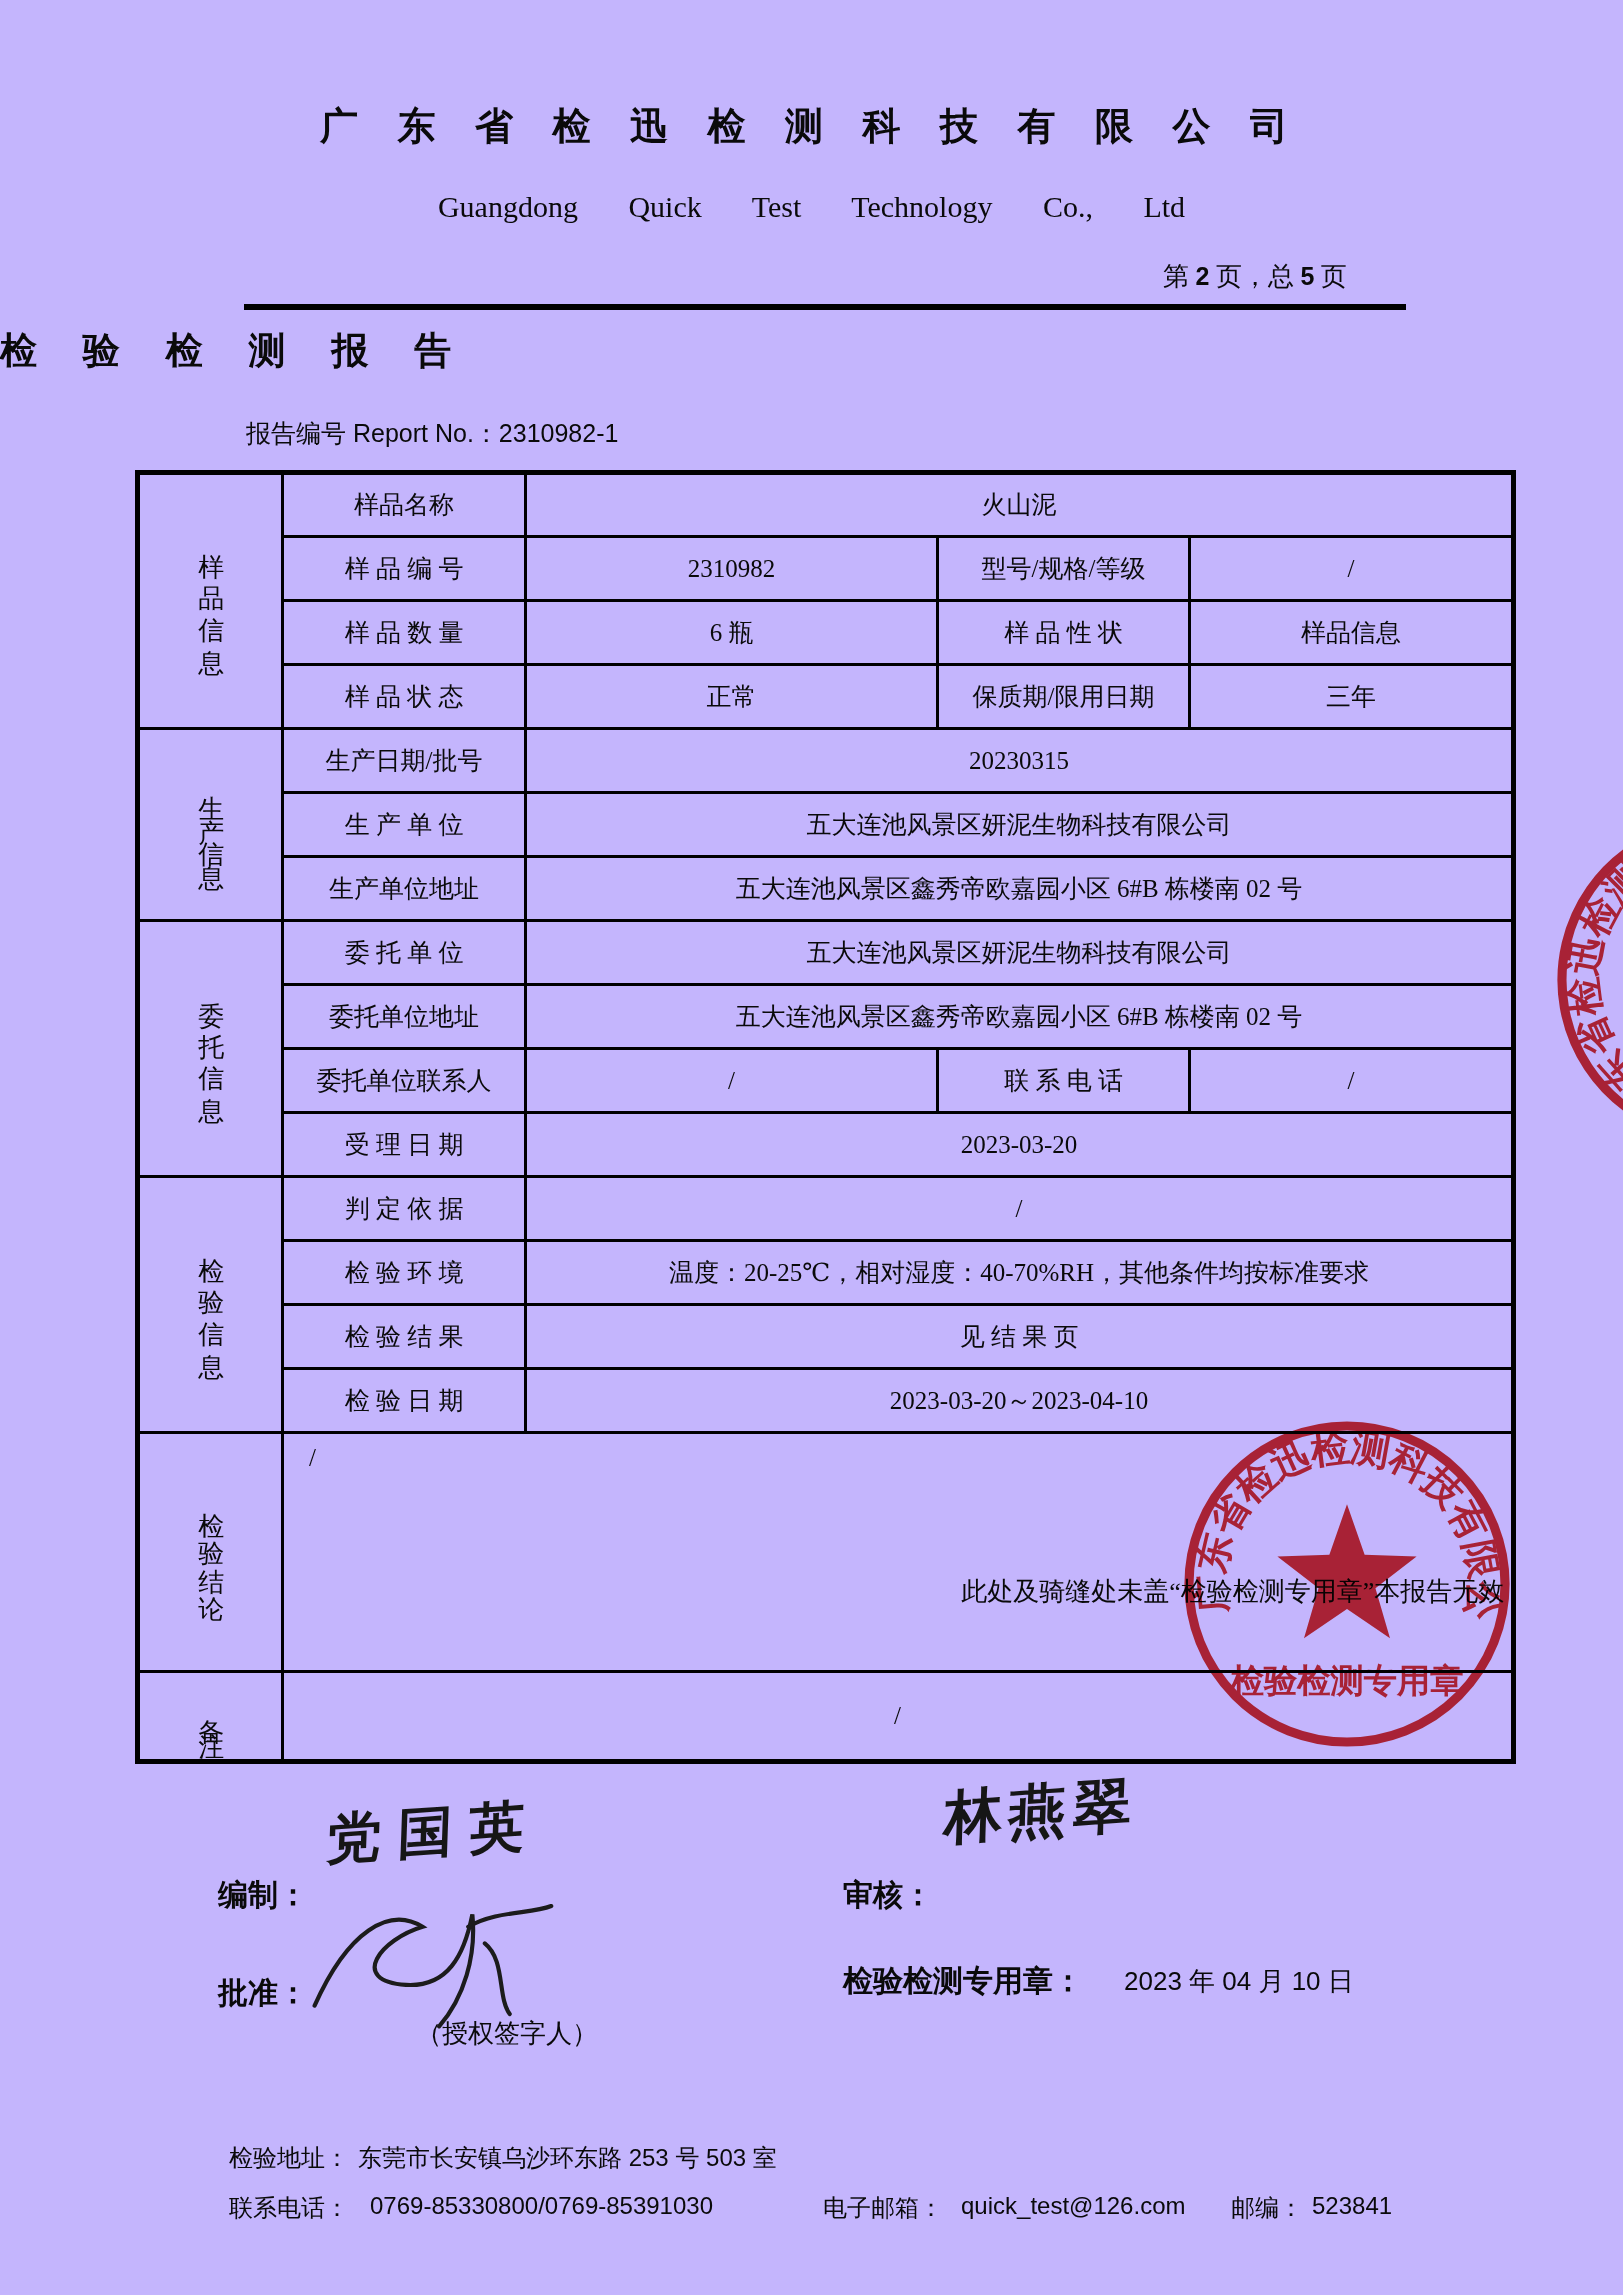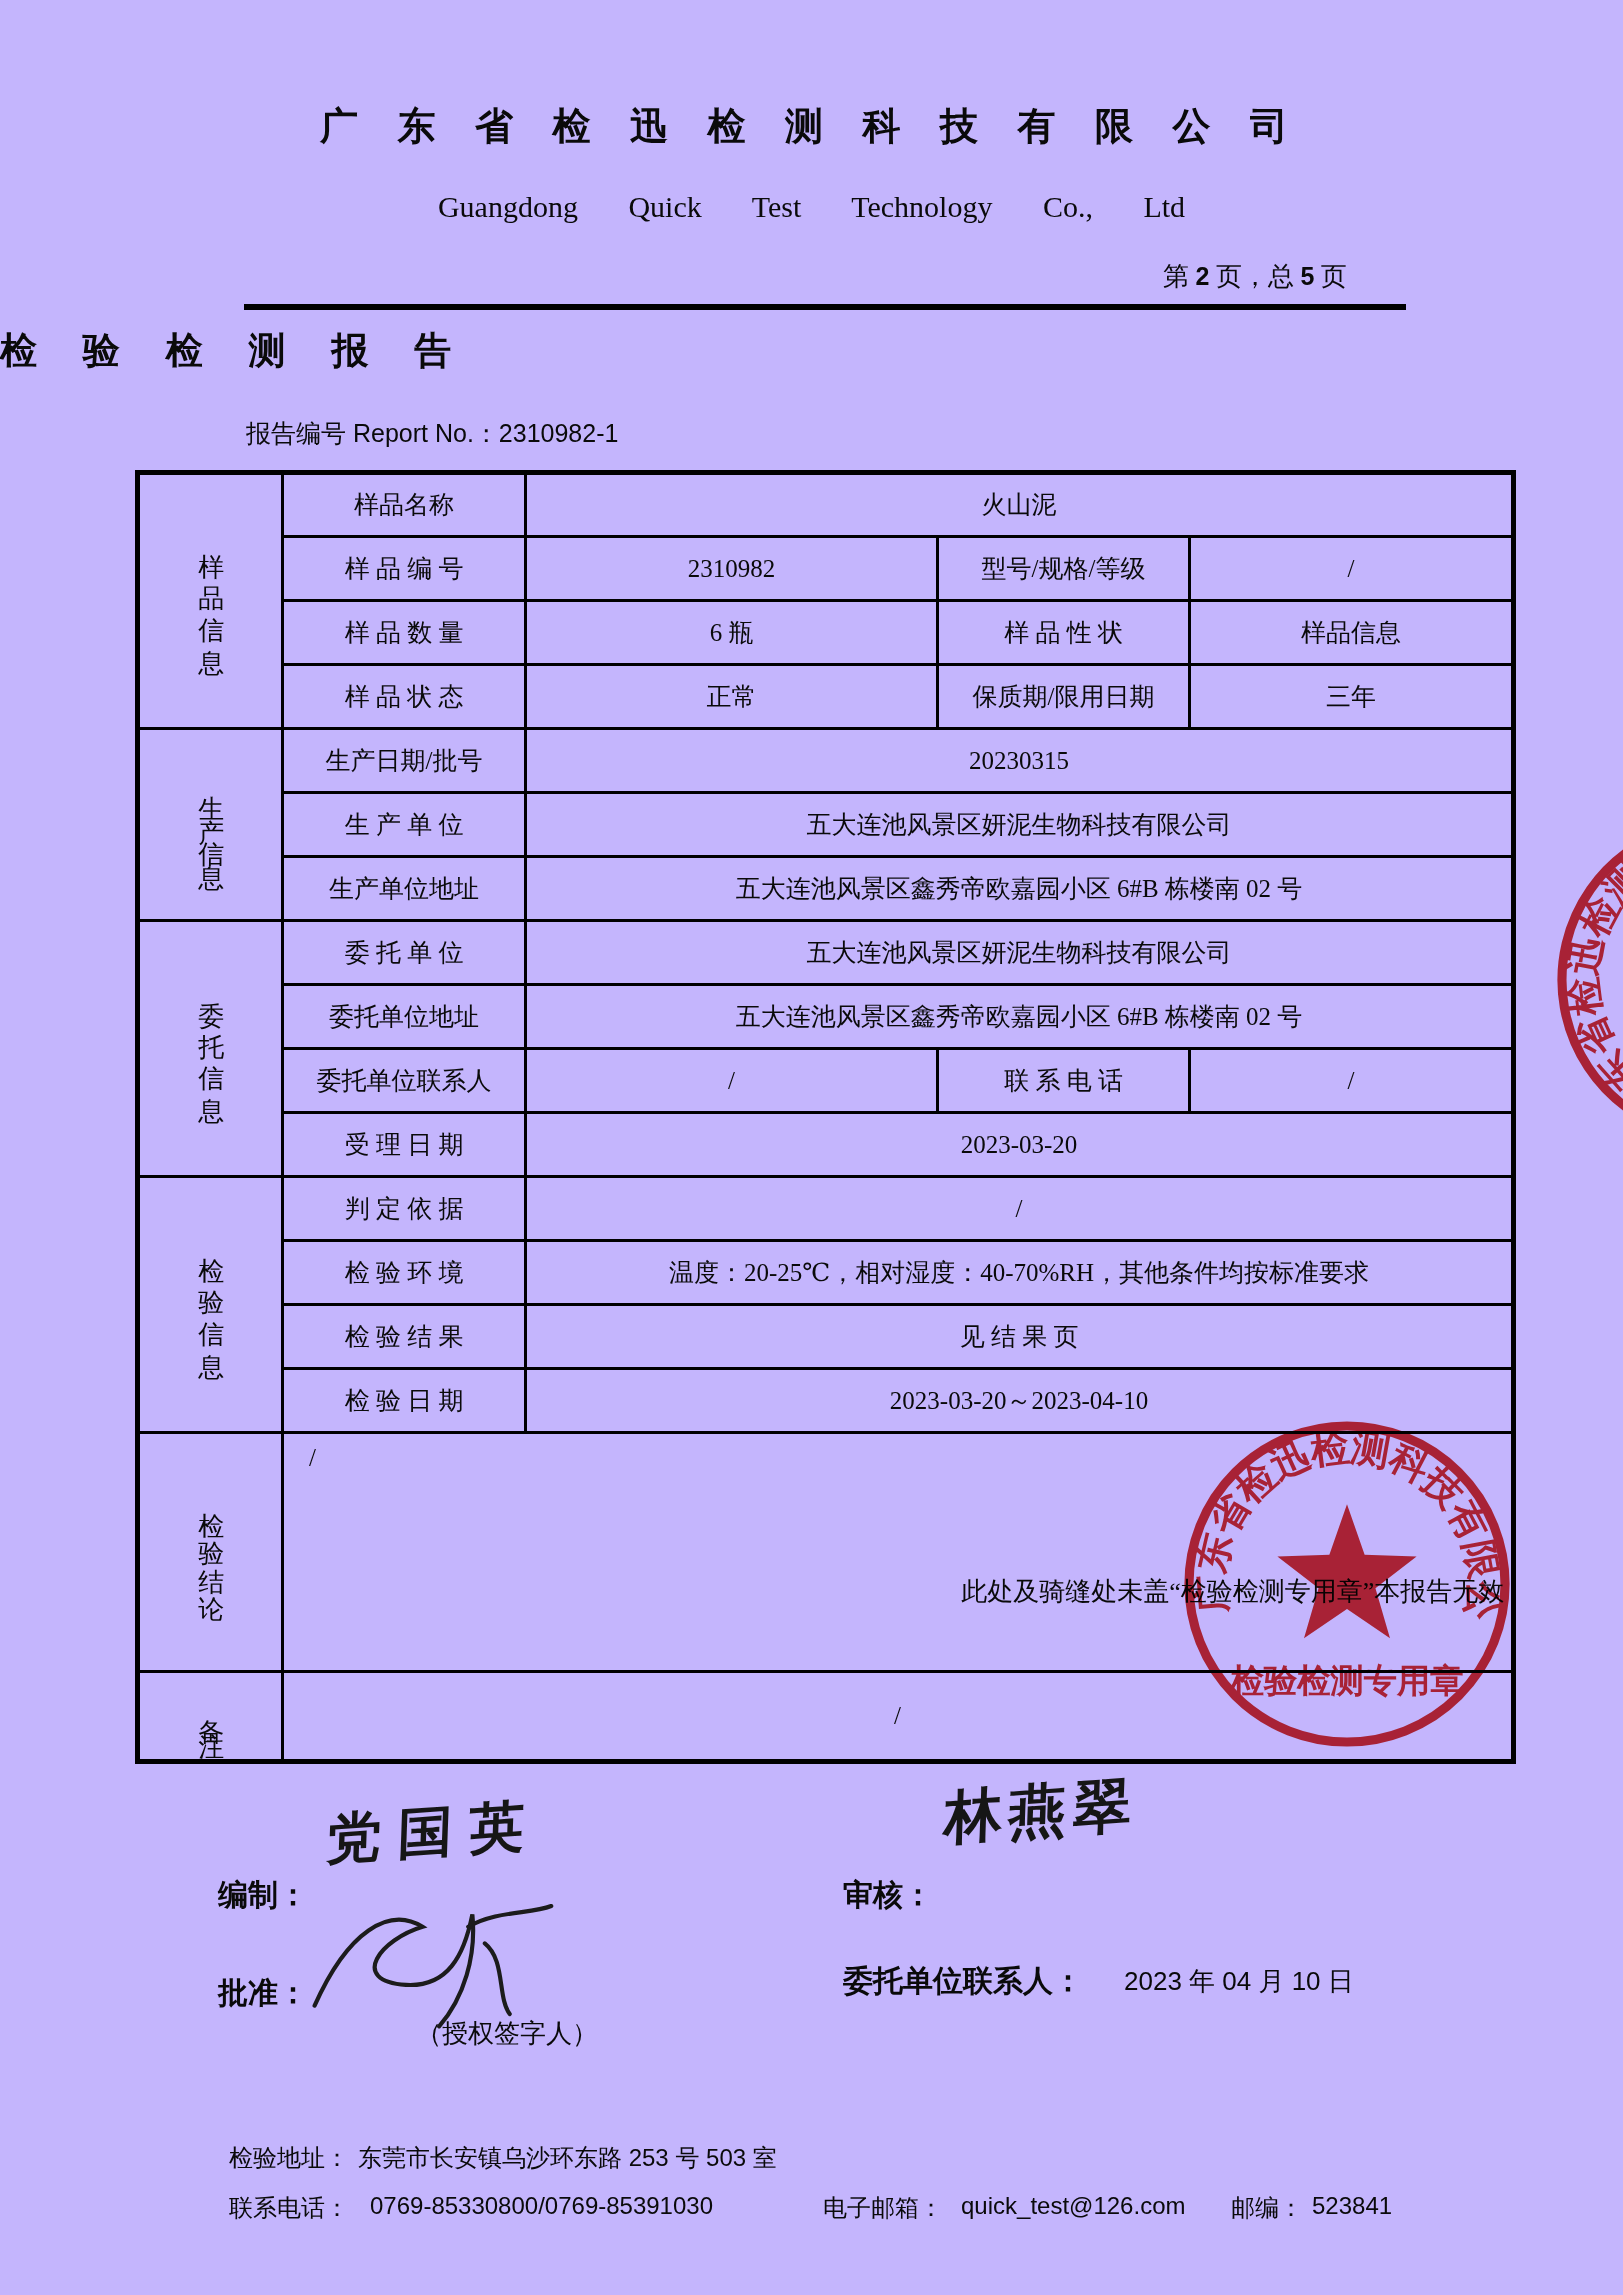--- a/index.html
+++ b/index.html
@@ -234,21 +234,21 @@
 
   <div class="sig-label" style="left:843px;top:1875px;">审核：</div>
   <div class="handwrite hw-review">林燕翠</div>
 
   <div class="sig-label" style="left:218px;top:1973px;">批准：</div>
   <svg class="approve-scribble" viewBox="0 0 330 190">
     <path d="M20,150 C60,60 110,30 150,55 C100,70 60,120 130,125 C180,128 200,90 210,40 C215,90 200,140 170,175 M205,55 C240,35 280,40 305,30 M225,75 C250,95 240,140 255,160" fill="none" stroke="#1c1c1c" stroke-width="5" stroke-linecap="round"></path>
   </svg>
   <div class="authorized-note">（授权签字人）</div>
 
-  <div class="sig-label" style="left:843px;top:1961px;">委托单位联系人：</div>
+  <div class="sig-label" style="left:843px;top:1961px;">检验检测专用章：</div>
   <div class="issue-date">2023 年 04 月 10 日</div>
 
   <span class="footer-line" style="left:229px;top:2142px;">检验地址：</span>
   <span class="footer-line" style="left:358px;top:2142px;">东莞市长安镇乌沙环东路 253 号 503 室</span>
 
   <span class="footer-line" style="left:229px;top:2192px;">联系电话：</span>
   <span class="footer-line" style="left:370px;top:2192px;">0769-85330800/0769-85391030</span>
   <span class="footer-line" style="left:823px;top:2192px;">电子邮箱：</span>
   <span class="footer-line" style="left:961px;top:2192px;">quick_test@126.com</span>
   <span class="footer-line" style="left:1231px;top:2192px;">邮编：</span>

